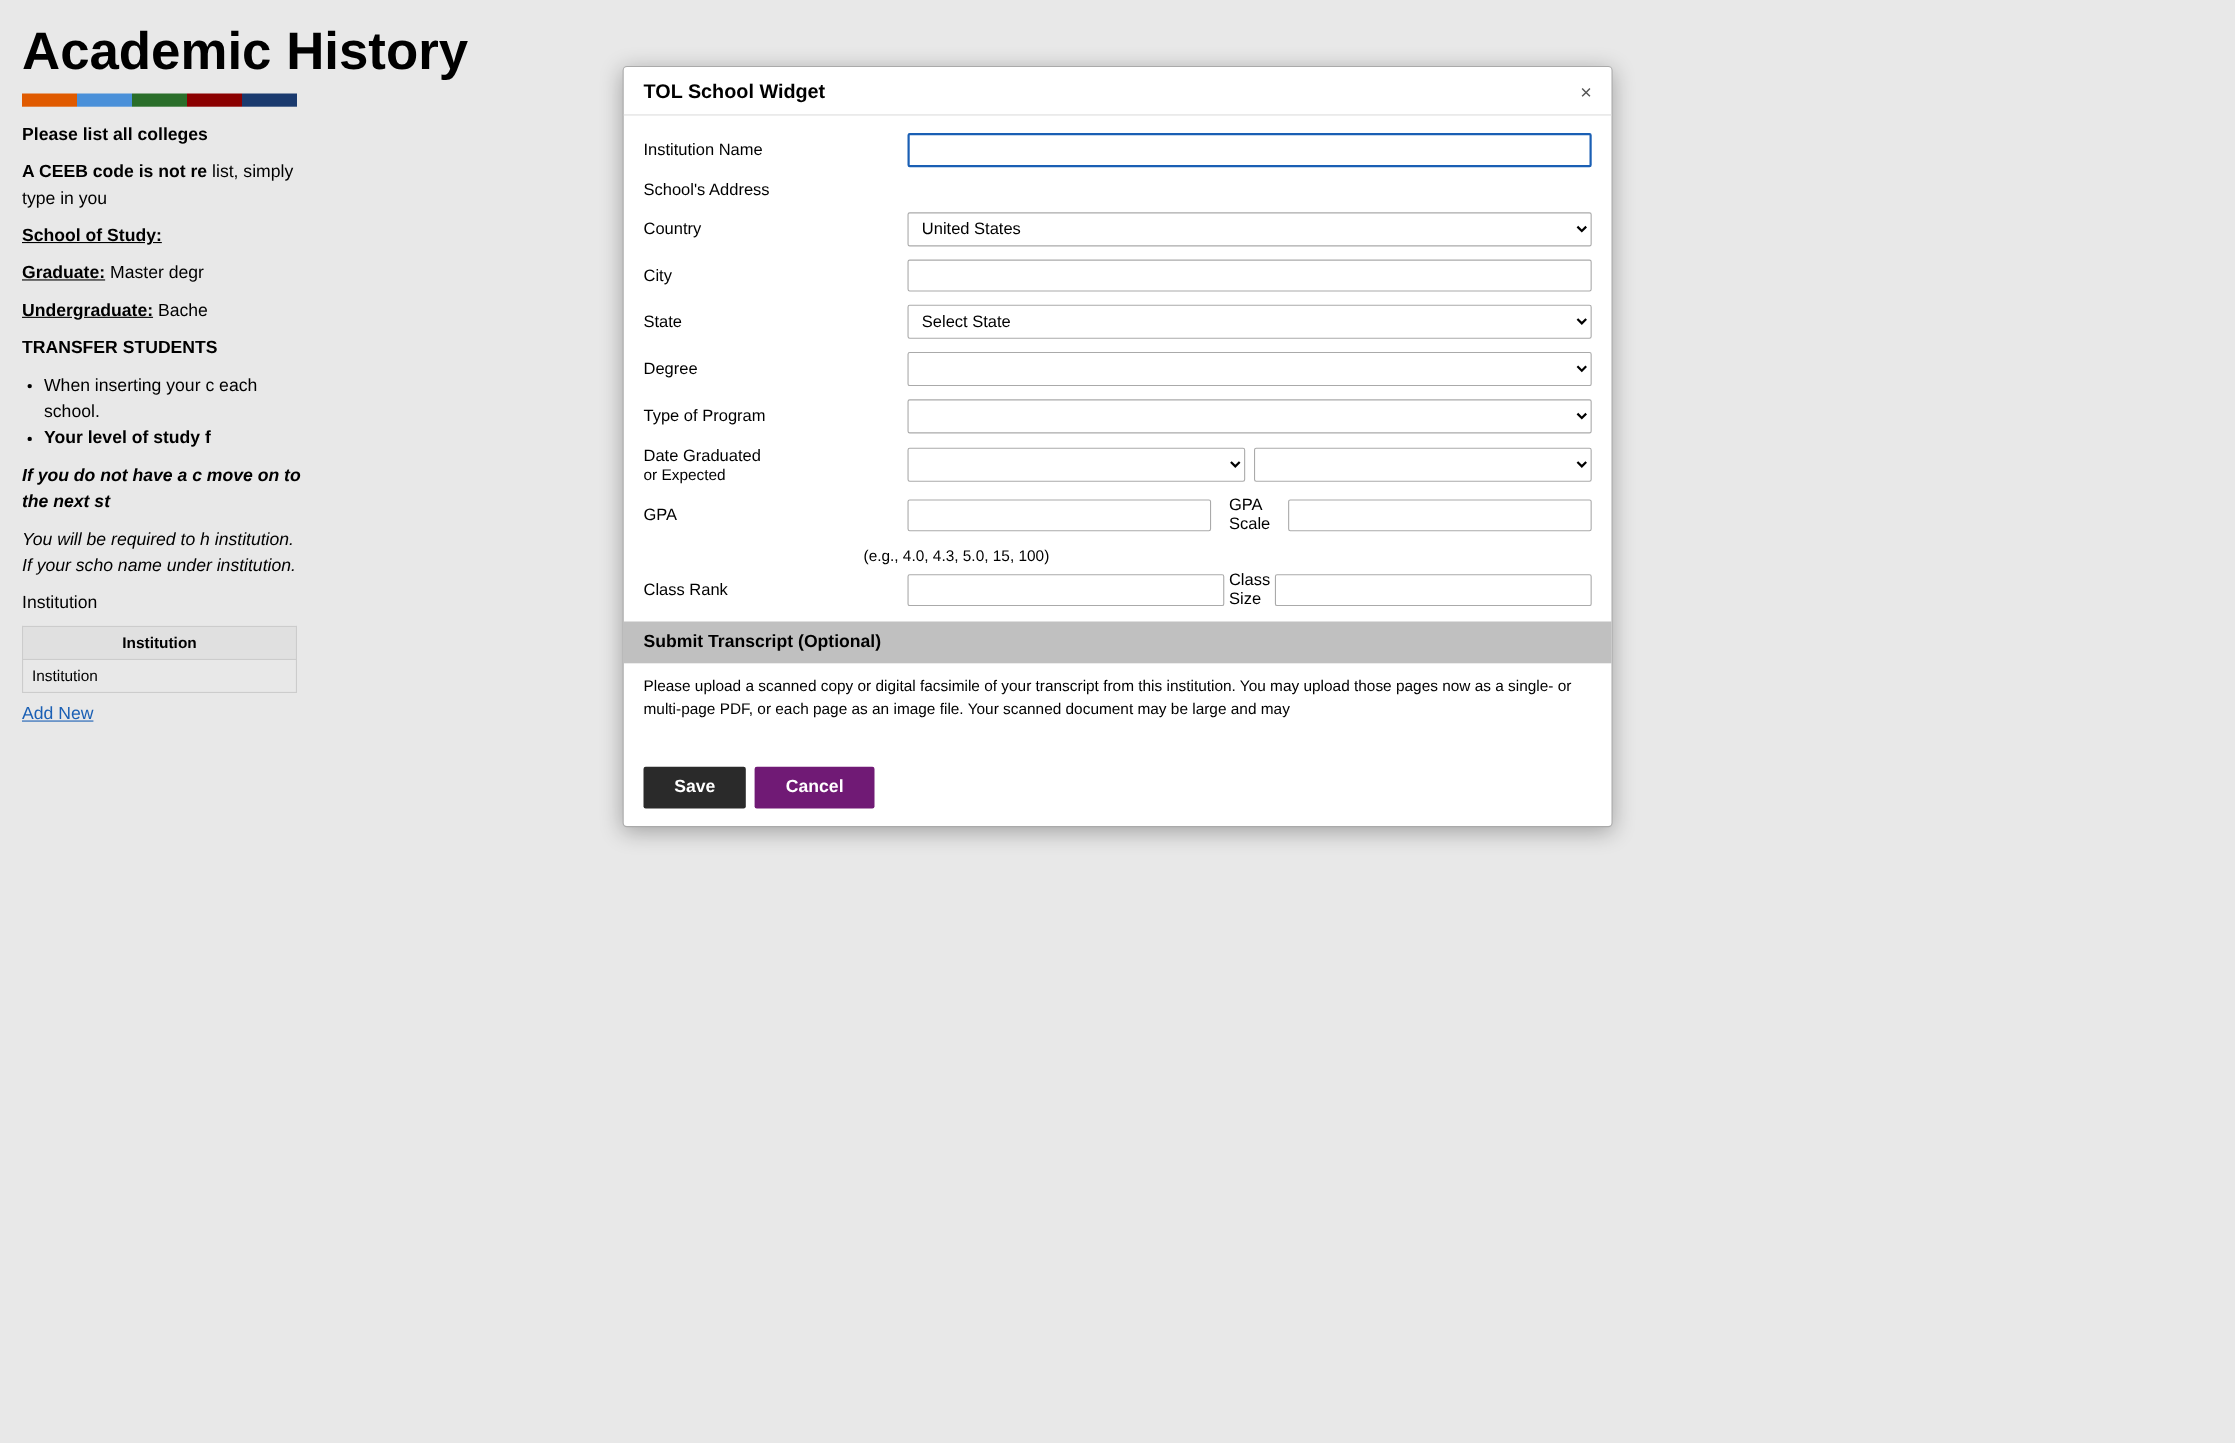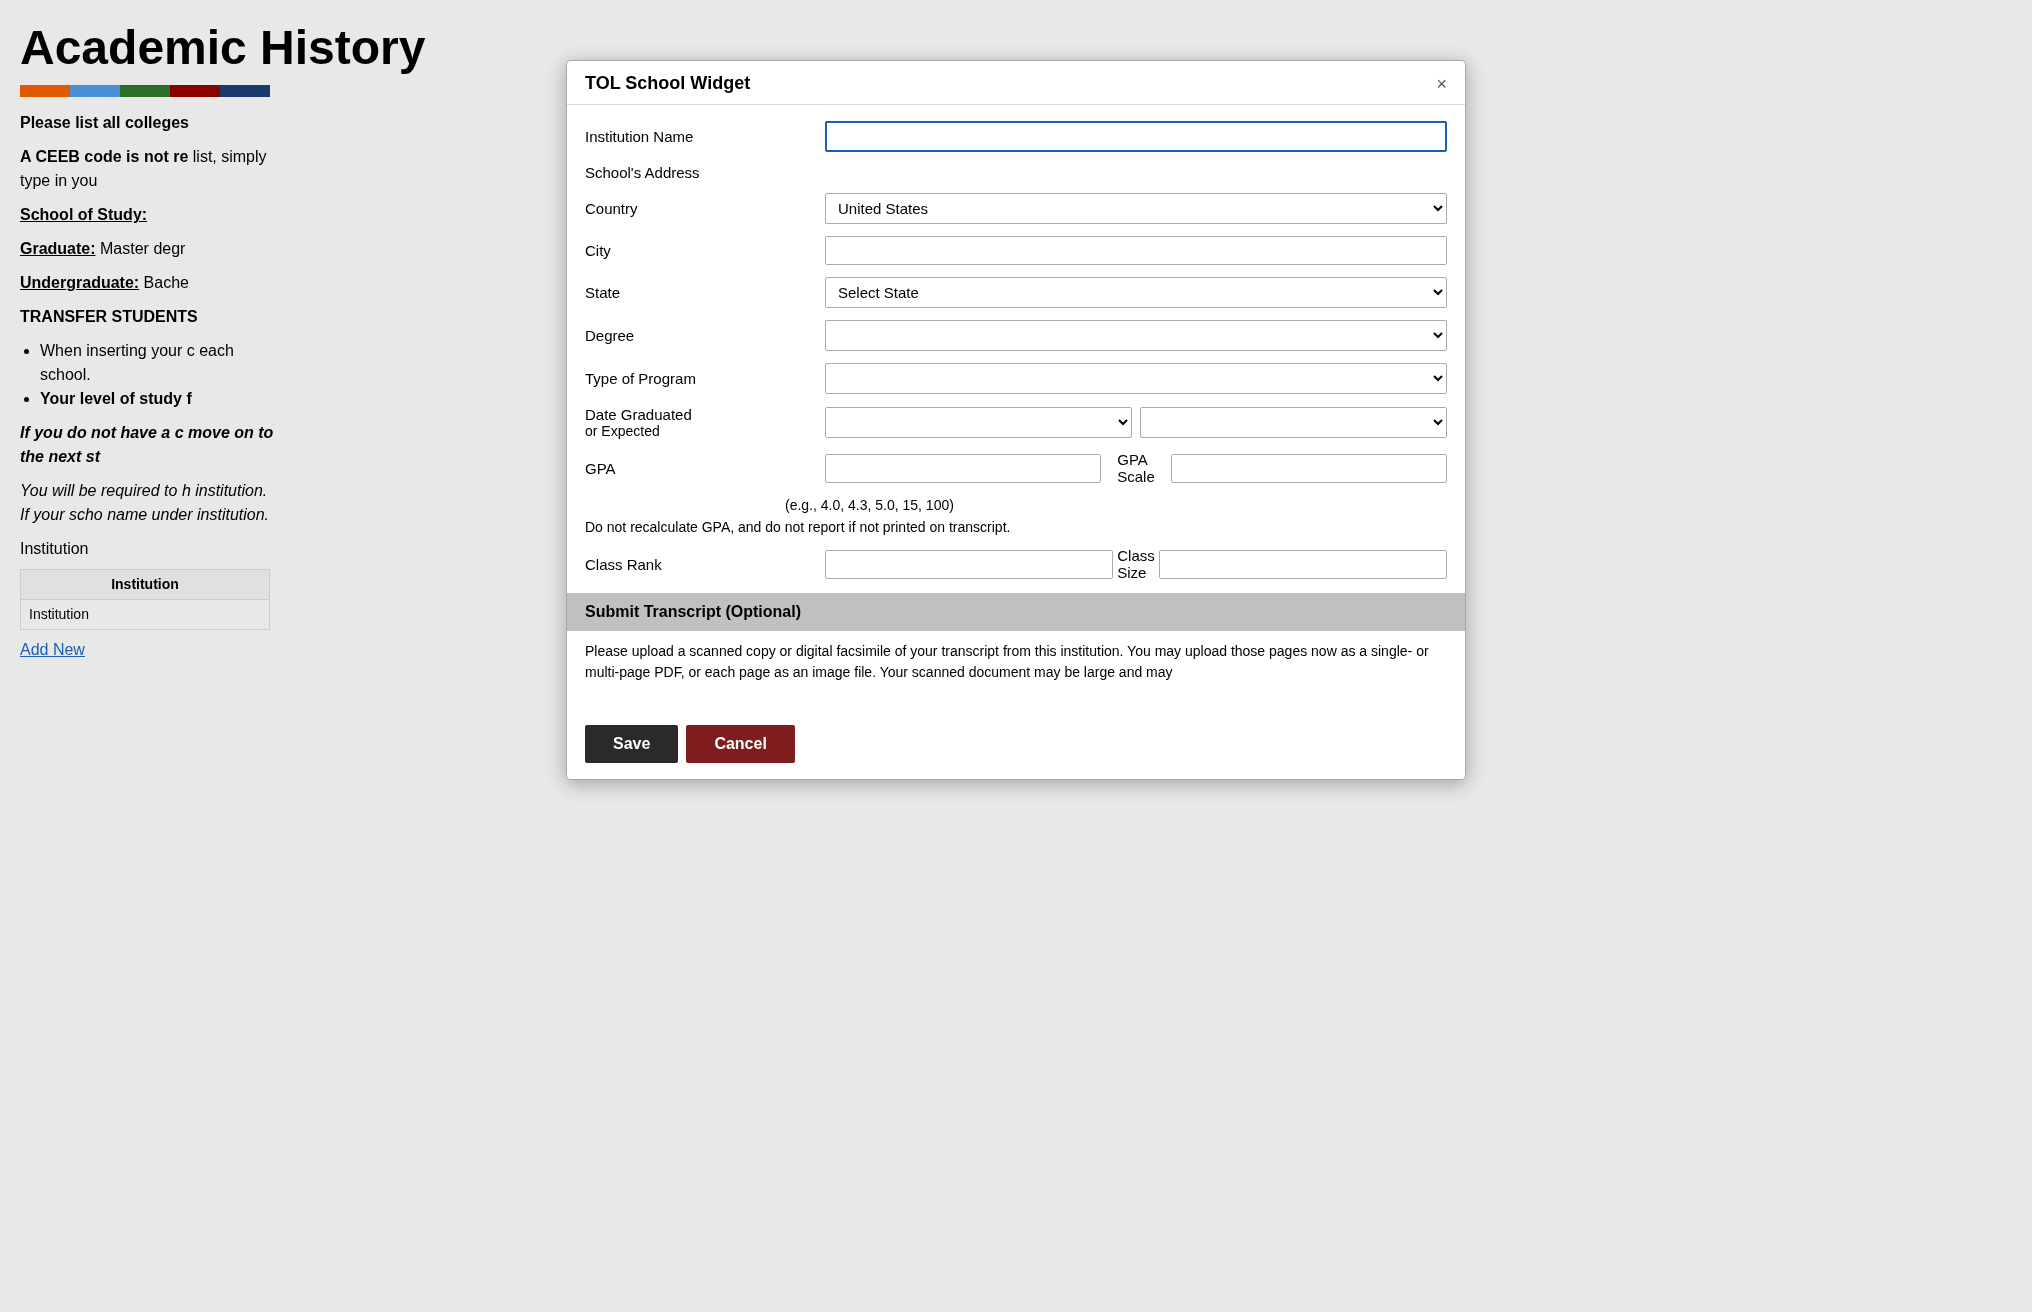--- a/index.html
+++ b/index.html
@@ -192,21 +192,21 @@
       color: #fff;
       border: none;
       border-radius: 2px;
       cursor: pointer;
       margin-right: 8px;
     }
     .btn-cancel {
       padding: 10px 28px;
       font-size: 16px;
       font-weight: bold;
-      background: #7f1d1d;
+      background: #701a75;
       color: #fff;
       border: none;
       border-radius: 2px;
       cursor: pointer;
     }
     .date-row {
       display: flex;
       align-items: center;
       gap: 8px;
     }
@@ -391,21 +391,20 @@
             <div class="gpa-row">
               <input type="text" class="gpa-input" style="">
               <span class="gpa-scale-label">GPA Scale</span>
               <input type="text" class="gpa-scale-input" style="">
             </div>
           </div>
         </div>
 
         <div class="gpa-hint">(e.g., 4.0, 4.3, 5.0, 15, 100)</div>
 
-        <div class="gpa-note">Do not recalculate GPA, and do not report if not printed on transcript.</div>
 
         <div class="form-row">
           <div class="form-label">Class Rank</div>
           <div class="form-control">
             <div class="class-row">
               <input type="text" class="class-rank-input" style="">
               <span class="class-size-label">Class Size</span>
               <input type="text" class="class-size-input" style="">
             </div>
           </div>

